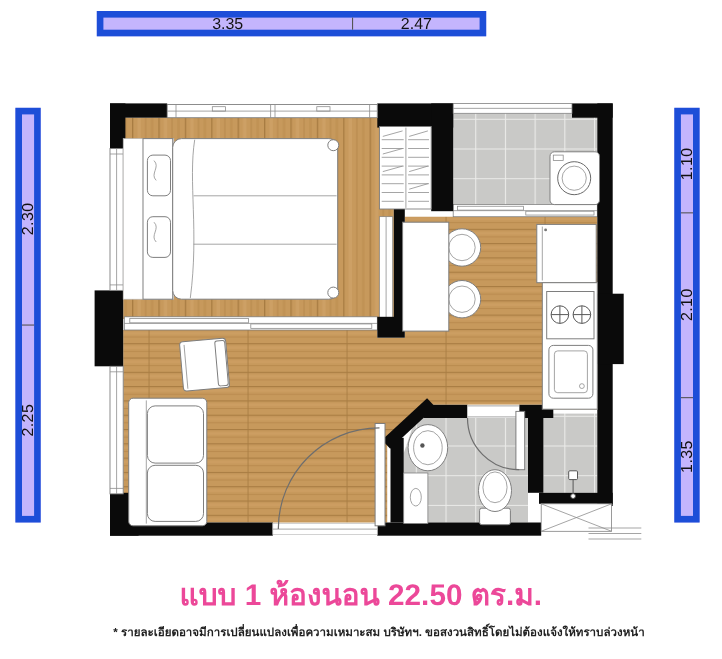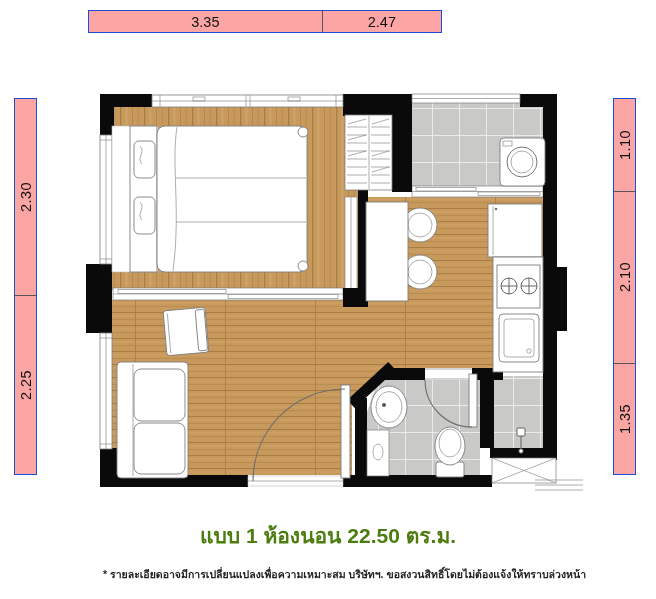--- a/index.html
+++ b/index.html
@@ -1,32 +1,32 @@
 <!DOCTYPE html>
 <html><head>
 <meta charset="utf-8">
 <style>
   html,body{margin:0;padding:0;background:#fff;}
   .stage{position:relative;width:656px;height:599px;background:#fff;overflow:hidden;
          font-family:"Liberation Sans","DejaVu Sans",sans-serif;color:#111;}
-  .dim-bar{position:absolute;display:flex;border:1px solid #1d4ed8;box-sizing:border-box;background:#fca5a5;}
+  .dim-bar{position:absolute;display:flex;border:6px solid #1d4ed8;box-sizing:border-box;background:#c4b5fd;}
   .dim-top{left:88px;top:10px;width:354px;height:23px;flex-direction:row;}
   .dim-left{left:14px;top:98px;width:23px;height:377px;flex-direction:column;}
   .dim-right{left:613px;top:98px;width:23px;height:377px;flex-direction:column;}
   .dim-cell{display:flex;align-items:center;justify-content:center;box-sizing:border-box;
             font-size:14.5px;color:#111;}
   .dim-top .dim-cell + .dim-cell{border-left:1px solid #555;}
   .dim-left .dim-cell + .dim-cell,.dim-right .dim-cell + .dim-cell{border-top:1px solid #555;}
   .w1{width:234px;}.w2{width:120px;}
   .hA{height:197px;}.hB{height:180px;}
   .hC{height:92px;}.hD{height:173px;}.hE{height:112px;}
   .vtext{transform:rotate(-90deg);white-space:nowrap;letter-spacing:.4px;}
   .plan-svg{position:absolute;left:0;top:0;}
   .plan-title{position:absolute;left:0;top:519px;width:656px;text-align:center;
-              font-size:21px;font-weight:bold;color:#4d7c0f;}
+              font-size:27px;font-weight:bold;color:#ec4899;}
   .plan-footnote{position:absolute;left:103px;top:566px;font-size:10.5px;font-weight:bold;
                  color:#222;white-space:nowrap;}
   
   .f{fill:#fff;stroke:#7d7d7d;stroke-width:0.9;}
   .ln{stroke:#8a8a8a;stroke-width:0.7;fill:none;}
   .lnd{stroke:#555;stroke-width:0.9;fill:none;}
   .wall{fill:#0a0a0a;stroke:none;}
   .arc{stroke:#6e6e6e;stroke-width:1.1;fill:none;}
 </style>
 </head>

